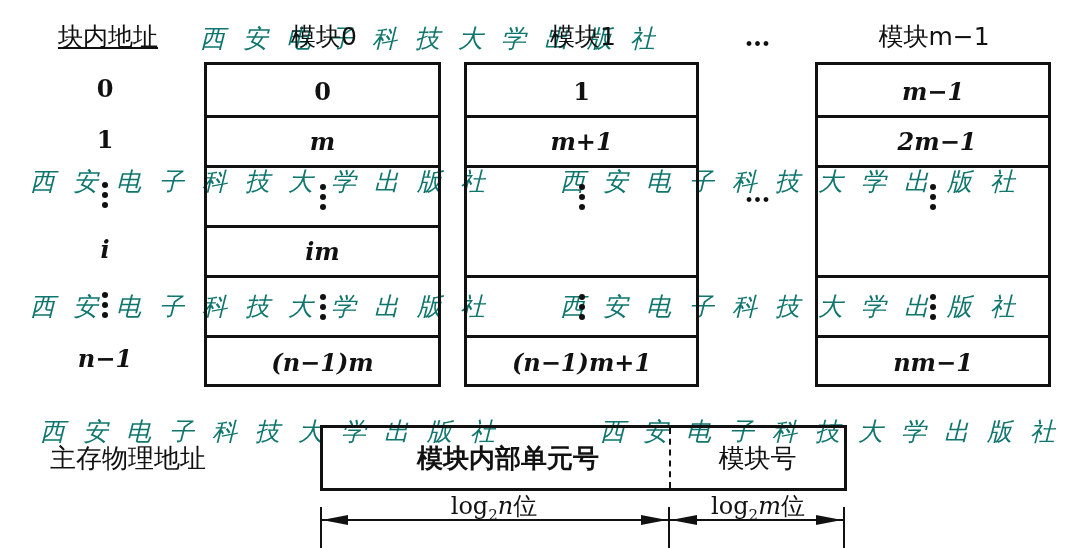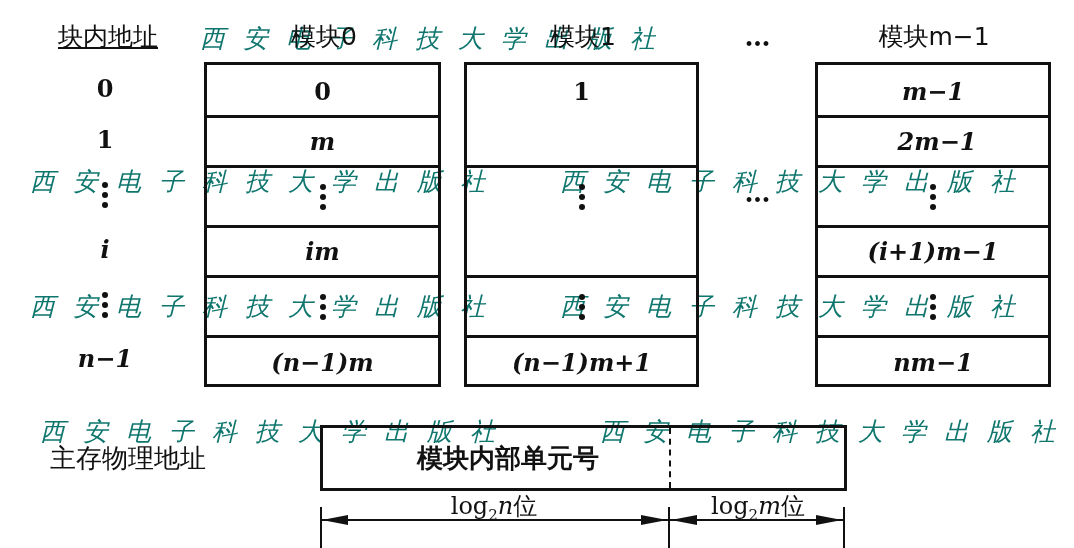--- a/index.html
+++ b/index.html
@@ -79,20 +79,21 @@
         <span></span>
         <span></span>
         <span></span>
       </span>
     </div>
   <div class="cell it" style="top:270px; height:49px;">(n−1)m</div>
 </div>
 
 <div class="module" style="left:464px; width:229px;">
   <div class="cell first" style="top:0; height:53px;">1</div>
+  <div class="cell it" style="top:50px; height:47px;">m+1</div>
   <div class="cell" style="top:100px; height:57px;">
       <span class="vdots">
         <span></span>
         <span></span>
         <span></span>
       </span>
     </div>
   <div class="cell" style="top:210px; height:57px;">
       <span class="vdots">
         <span></span>
@@ -108,35 +109,35 @@
 <div class="module" style="left:815px; width:230px;">
   <div class="cell first it" style="top:0; height:53px;">m−1</div>
   <div class="cell it" style="top:50px; height:47px;padding-left:8px;">2m−1</div>
   <div class="cell" style="top:100px; height:57px;">
       <span class="vdots">
         <span></span>
         <span></span>
         <span></span>
       </span>
     </div>
-  <div class="cell it" style="top:160px; height:47px;">(i+1)m−1</div>
   <div class="cell" style="top:210px; height:57px;">
       <span class="vdots">
         <span></span>
         <span></span>
         <span></span>
       </span>
     </div>
   <div class="cell it" style="top:270px; height:49px;">nm−1</div>
 </div>
 
 <div class="abs cn" style="left:50px; top:425px; height:66px; line-height:66px; font-size:26px;">主存物理地址</div>
 <div class="addr-box">
   <div class="addr-part cn" style="left:12px; width:346px;font-weight:bold;">模块内部单元号</div>
   <div class="addr-divider"></div>
+  <div class="addr-part cn" style="left:348px; width:173px;">模块号</div>
 </div>
 
 <div class="width-label" style="left:320px; width:348px;">
   <span>log</span><sub>2</sub><span class="it">n</span><span class="cn">位</span>
 </div>
 <div class="width-label" style="left:670px; width:176px;">
   <span>log</span><sub>2</sub><span class="it">m</span><span class="cn">位</span>
 </div>
 
 <div class="tick" style="left:320px;"></div>

